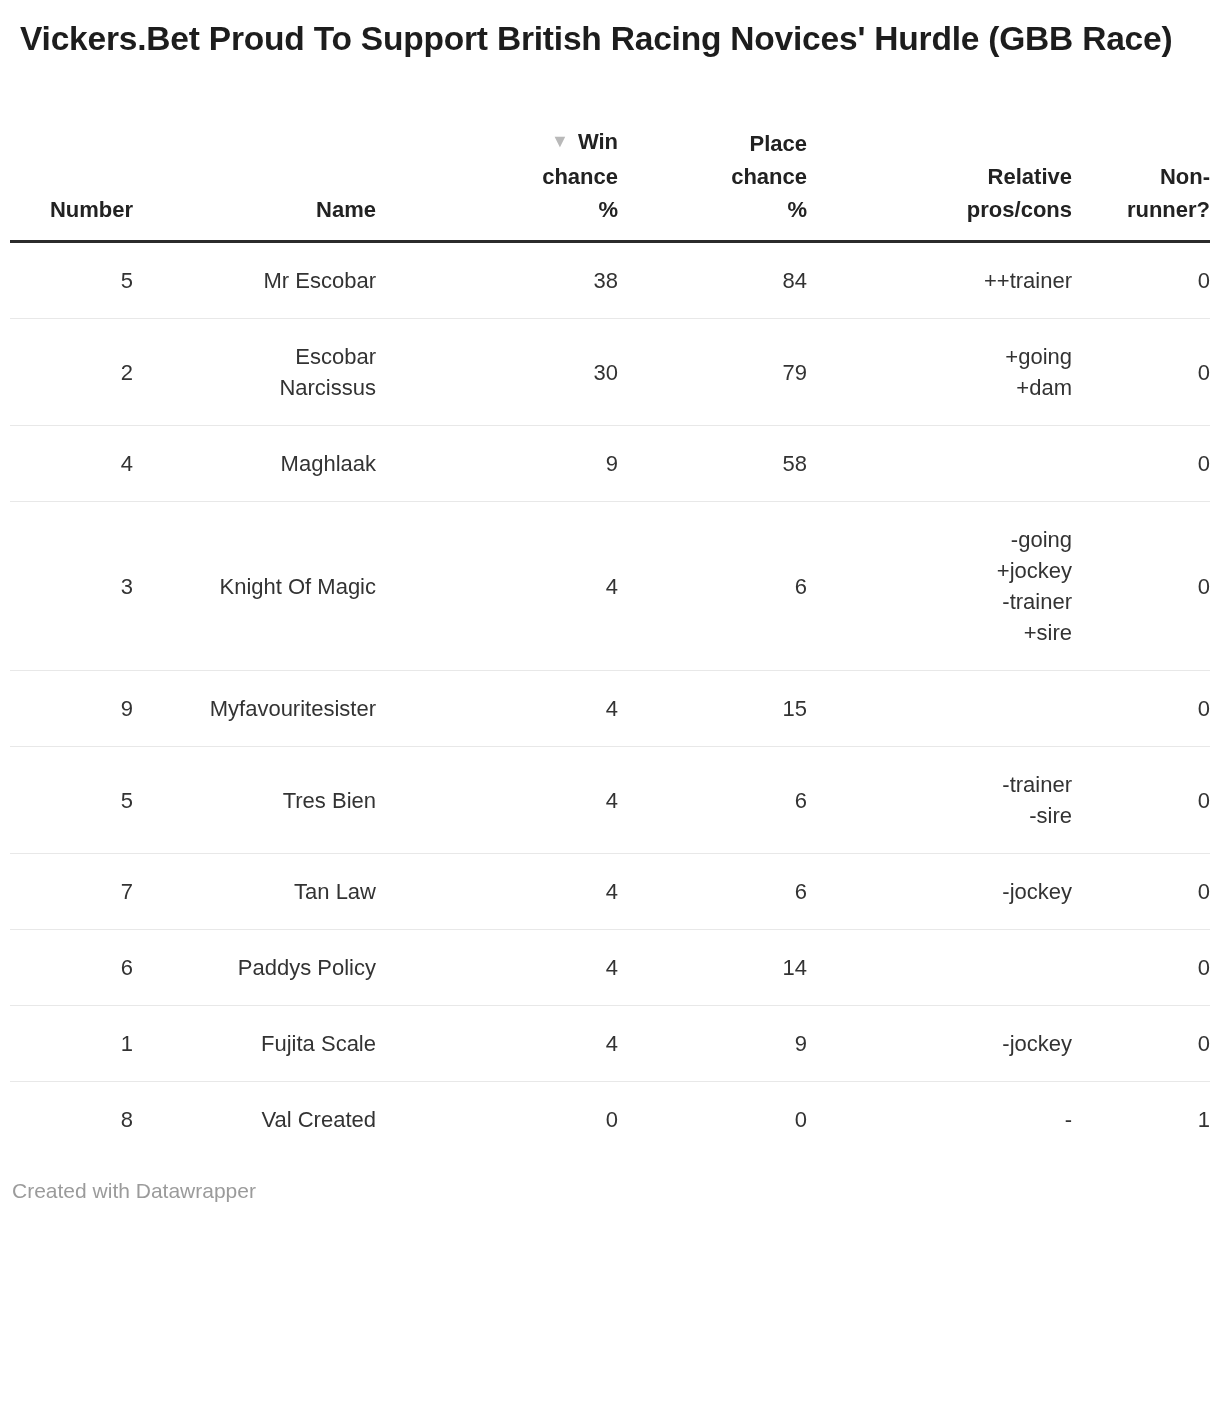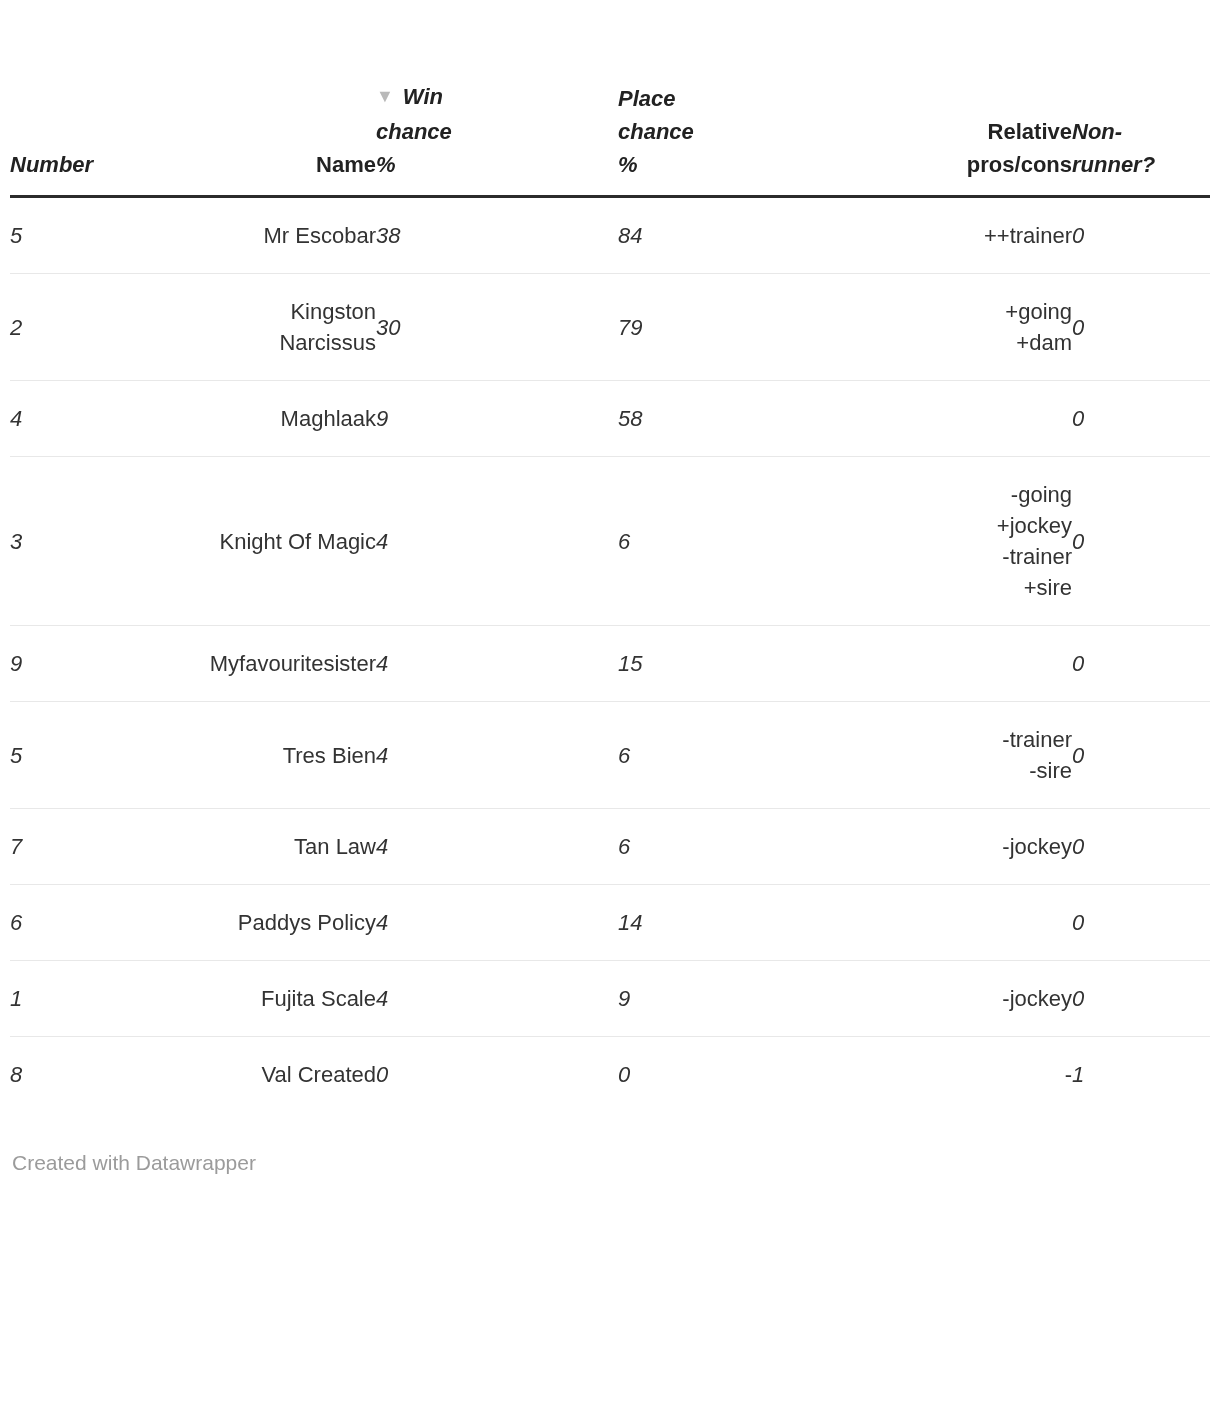--- a/index.html
+++ b/index.html
@@ -45,43 +45,44 @@
     vertical-align: middle;
     padding: 22px 0;
     font-size: 22px;
     line-height: 31px;
     color: #333333;
     border-bottom: 1px solid #e8e8e8;
   }
   table.dw-table tbody tr:last-child td {
     border-bottom: none;
   }
-  .align-right { text-align: left; font-style: italic; }
+  .align-right { text-align: right; }
   .align-left  { text-align: right; }
   .col-name            { padding-left: 63px !important; }
   .col-relative_pros_cons { padding-left: 65px !important; }
   .pre { white-space: pre-line; }
   .sort-arrow {
     display: inline-block;
     color: #b9b9b9;
     font-size: 18px;
     margin-right: 9px;
     transform: translateY(-2px);
   }
   .footer-credit {
-    margin: 37px 0 16px 2px;
+    margin: 20px 0 16px 2px;
     font-size: 21px;
     line-height: 28px;
     color: #9b9b9b;
   }
 </style>
 </head>
 <body>
 
 <div class="page">
+  <h1 class="chart-title">Vickers.Bet Proud To Support British Racing Novices' Hurdle (GBB Race)</h1>
 
   <table class="dw-table">
     <colgroup>
       <col style="width:123px">
       <col style="width:243px">
       <col style="width:242px">
       <col style="width:189px">
       <col style="width:265px">
       <col style="width:138px">
     </colgroup>
@@ -105,21 +106,21 @@
         <tr>
           <td class="align-right col-number pre">5</td>
           <td class="align-left col-name pre">Mr Escobar</td>
           <td class="align-right col-win_chance_pct pre">38</td>
           <td class="align-right col-place_chance_pct pre">84</td>
           <td class="align-left col-relative_pros_cons pre">++trainer</td>
           <td class="align-right col-non_runner pre">0</td>
         </tr>
         <tr>
           <td class="align-right col-number pre">2</td>
-          <td class="align-left col-name pre">Kingston Narcissus</td>
+          <td class="align-left col-name pre">Escobar Narcissus</td>
           <td class="align-right col-win_chance_pct pre">30</td>
           <td class="align-right col-place_chance_pct pre">79</td>
           <td class="align-left col-relative_pros_cons pre">+going
 +dam</td>
           <td class="align-right col-non_runner pre">0</td>
         </tr>
         <tr>
           <td class="align-right col-number pre">4</td>
           <td class="align-left col-name pre">Maghlaak</td>
           <td class="align-right col-win_chance_pct pre">9</td>

